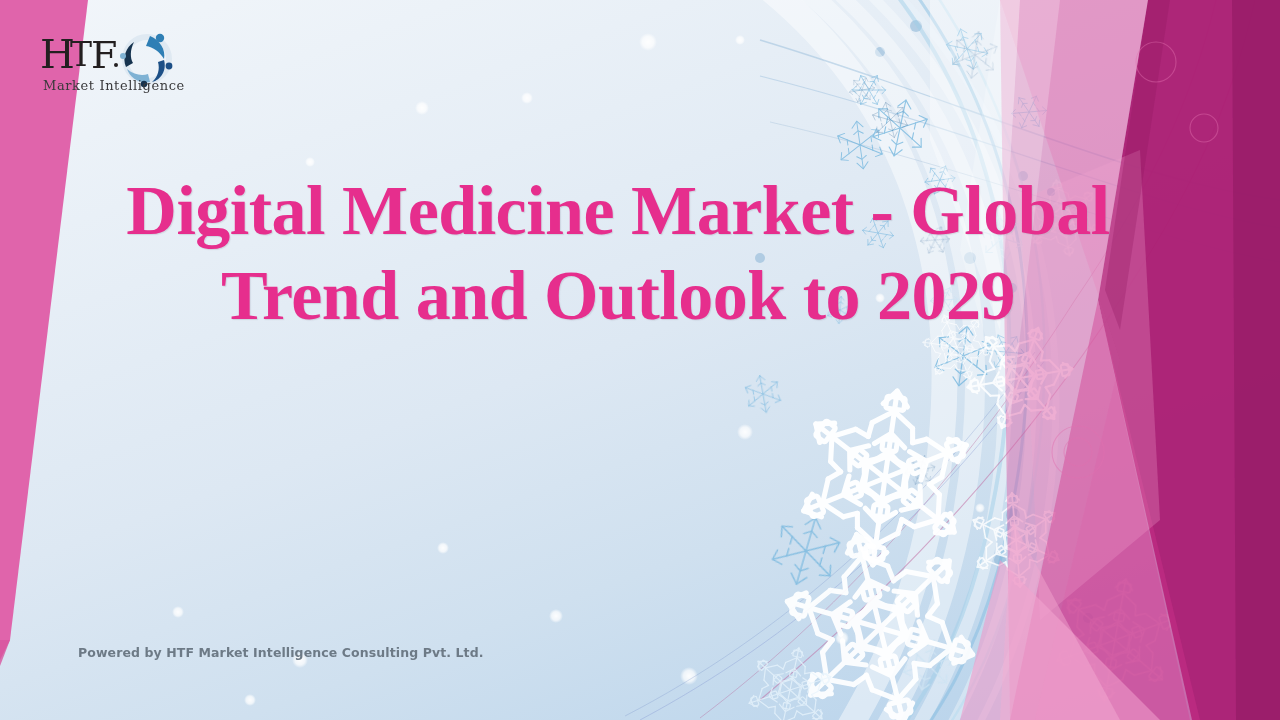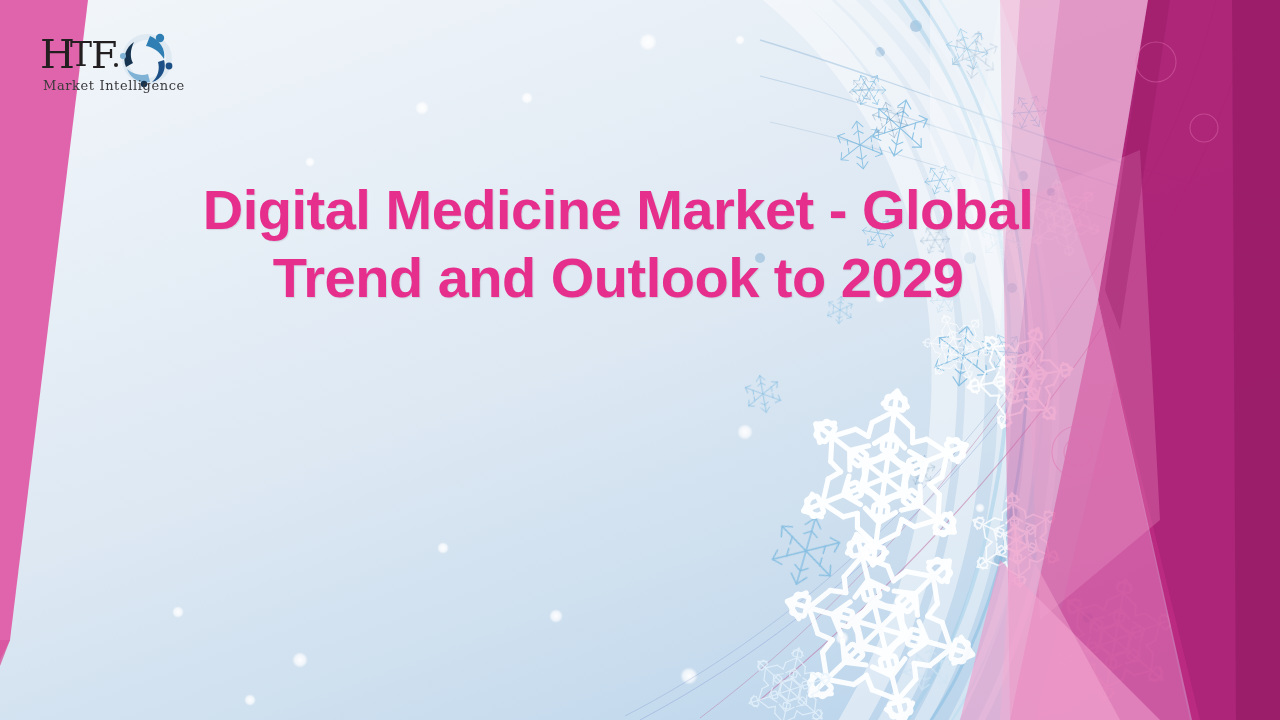--- a/index.html
+++ b/index.html
@@ -40,24 +40,24 @@
   
   #title-block {
     position: absolute;
     left: 118px;
     top: 160px;
     width: 1000px;
     z-index: 35;
     text-align: center;
   }
   #title-text {
-    margin: 16px;
-    font-family: Liberation Sans, sans-serif;
+    margin: 8px;
+    font-family: Liberation Serif, serif;
     font-weight: 700;
-    font-size: 56px;
+    font-size: 70px;
     line-height: 1.22;
     letter-spacing: -0.5px;
     color: #e62e8d;
     text-shadow: 1px 1px 1px rgba(150,150,170,0.28);
     white-space: pre-line;
   }
 
   
   #footer {
     position: absolute;
@@ -297,14 +297,17 @@
       </g>
 
       <text x="5" y="66" font-family="DejaVu Serif, serif" font-size="13" fill="#3a3a3c" letter-spacing="0.6">Market Intelligence</text>
     </svg>
   </div>
 
   <div id="title-block">
     <h1 id="title-text">Digital Medicine Market - Global Trend and Outlook to 2029</h1>
   </div>
 
+  <div id="footer">
+    <p id="footer-text">Powered by HTF Market Intelligence Consulting Pvt. Ltd.</p>
+  </div>
 
 </div>
 
 </body></html>

